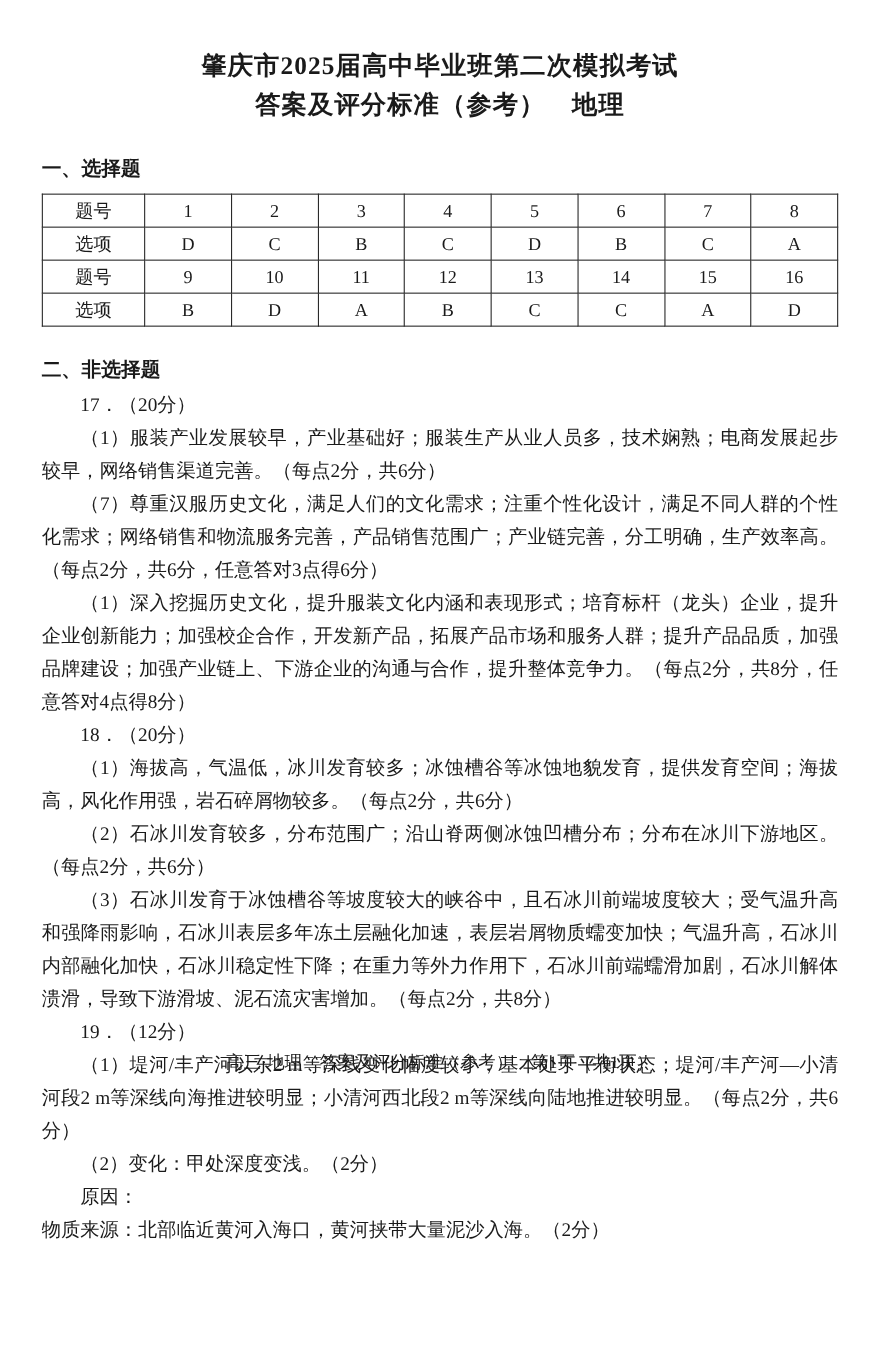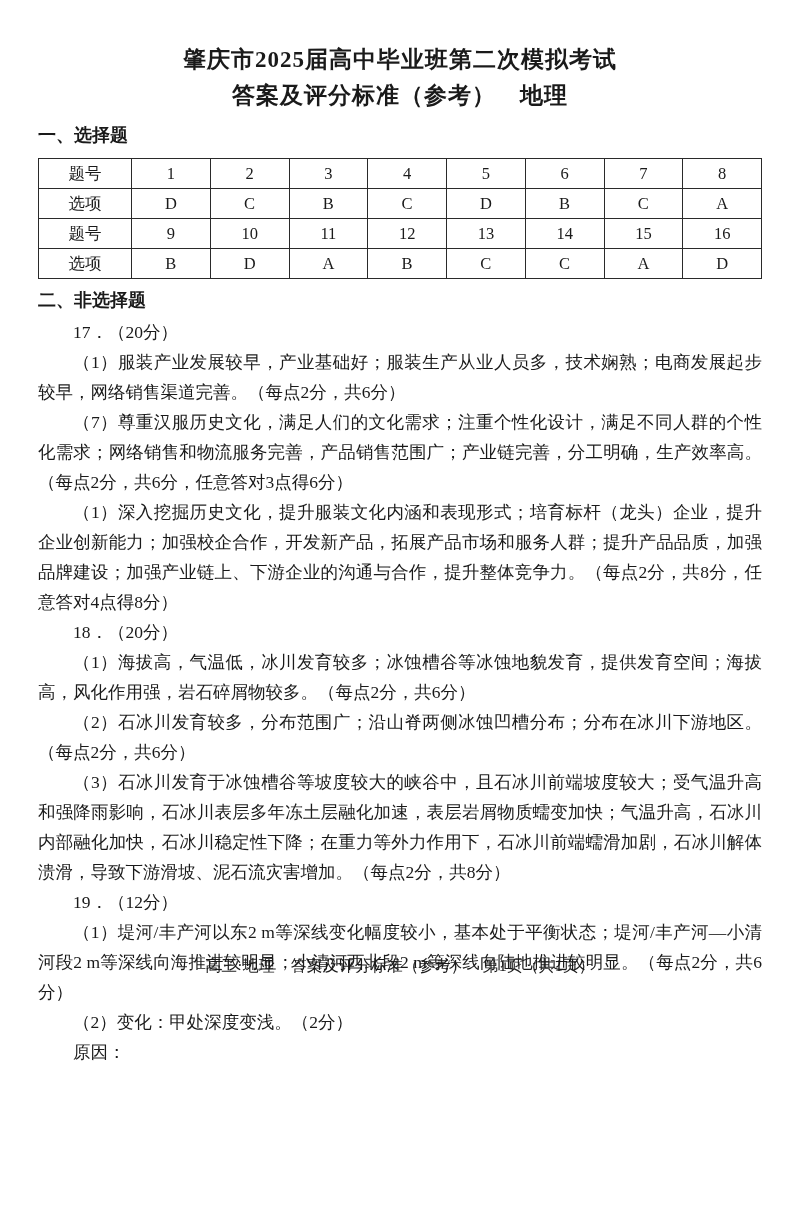--- a/index.html
+++ b/index.html
@@ -25,21 +25,21 @@
     text-align: center;
     font-weight: 700;
     font-size: 23px;
     line-height: 36px;
     letter-spacing: 1px;
   }
   .section-heading {
     font-weight: 700;
     font-size: 18px;
     line-height: 30px;
-    margin-top: 6px;
+    margin-top: 24px;
   }
   .answer-table {
     width: 100%;
     border-collapse: collapse;
     margin-top: 8px;
     table-layout: fixed;
   }
   .answer-table td {
     border: 1px solid #2a2a2a;
     height: 29px;
@@ -141,17 +141,18 @@
     <p class="para indent">（7）尊重汉服历史文化，满足人们的文化需求；注重个性化设计，满足不同人群的个性化需求；网络销售和物流服务完善，产品销售范围广；产业链完善，分工明确，生产效率高。（每点2分，共6分，任意答对3点得6分）</p>
     <p class="para indent">（1）深入挖掘历史文化，提升服装文化内涵和表现形式；培育标杆（龙头）企业，提升企业创新能力；加强校企合作，开发新产品，拓展产品市场和服务人群；提升产品品质，加强品牌建设；加强产业链上、下游企业的沟通与合作，提升整体竞争力。（每点2分，共8分，任意答对4点得8分）</p>
     <p class="para indent">18．（20分）</p>
     <p class="para indent">（1）海拔高，气温低，冰川发育较多；冰蚀槽谷等冰蚀地貌发育，提供发育空间；海拔高，风化作用强，岩石碎屑物较多。（每点2分，共6分）</p>
     <p class="para indent">（2）石冰川发育较多，分布范围广；沿山脊两侧冰蚀凹槽分布；分布在冰川下游地区。（每点2分，共6分）</p>
     <p class="para indent">（3）石冰川发育于冰蚀槽谷等坡度较大的峡谷中，且石冰川前端坡度较大；受气温升高和强降雨影响，石冰川表层多年冻土层融化加速，表层岩屑物质蠕变加快；气温升高，石冰川内部融化加快，石冰川稳定性下降；在重力等外力作用下，石冰川前端蠕滑加剧，石冰川解体溃滑，导致下游滑坡、泥石流灾害增加。（每点2分，共8分）</p>
     <p class="para indent">19．（12分）</p>
     <p class="para indent">（1）堤河/丰产河以东2 m等深线变化幅度较小，基本处于平衡状态；堤河/丰产河—小清河段2 m等深线向海推进较明显；小清河西北段2 m等深线向陆地推进较明显。（每点2分，共6分）</p>
     <p class="para indent">（2）变化：甲处深度变浅。（2分）</p>
     <p class="para indent">原因：</p>
+    <p class="para">物质来源：北部临近黄河入海口，黄河挟带大量泥沙入海。（2分）</p>
   </div>
 
   <div class="footer">高三·地理　答案及评分标准（参考）　第1页（共1页）</div>
 
 </div>
 
 </body></html>

